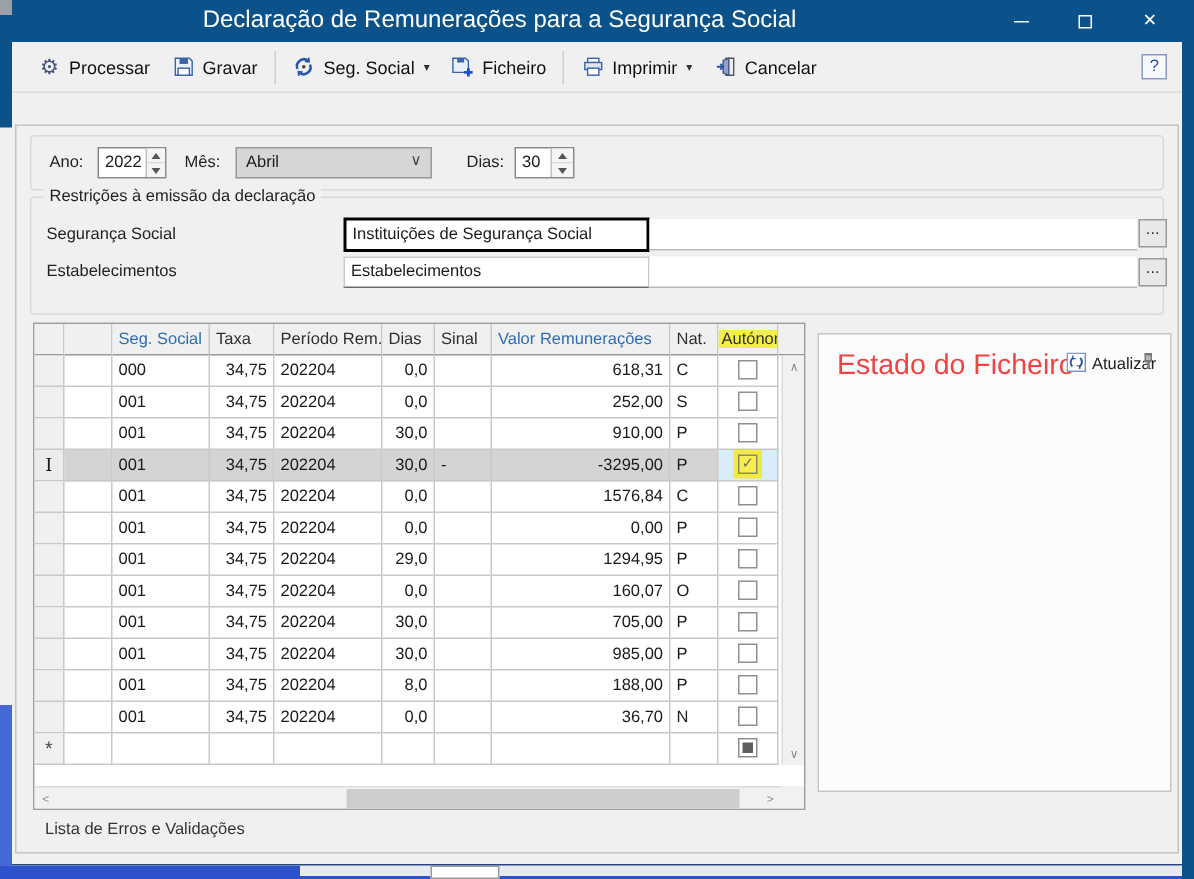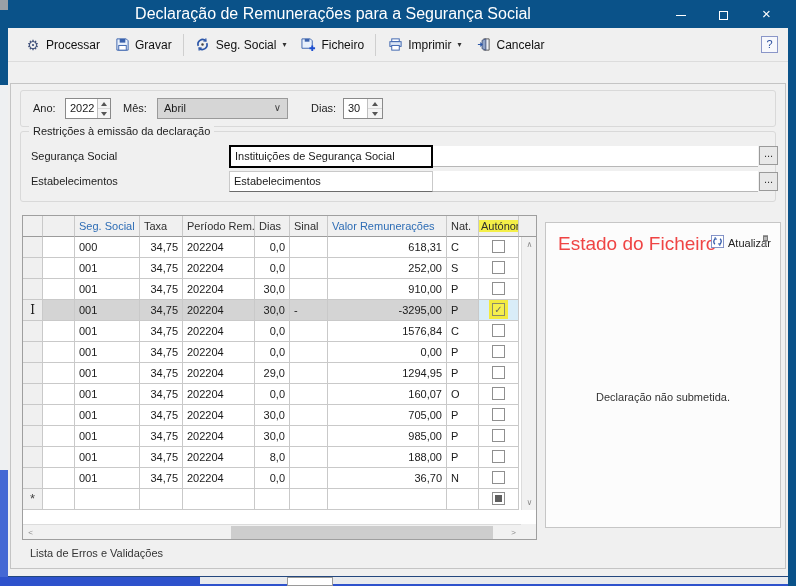--- a/index.html
+++ b/index.html
@@ -45,21 +45,21 @@
 
   
   #tabs { position:absolute; left:6px; top:62px; height:22px; display:flex; align-items:flex-end; z-index:3; }
   .tab { border:1px solid #c4c4c4; padding:3px 8px 4px 8px; font-size:11px; background:#ededed; }
   .tab.active { background:#f4f4f4; border-bottom:1px solid #f4f4f4; padding-top:4px; position:relative; z-index:4; }
   #page { position:absolute; left:2px; top:83px; width:776px; height:486px; border:1px solid #c4c4c4; background:#f0f0f0; }
 
   
   .grp { position:absolute; border:1px solid #d9d9d9; border-radius:3px; }
   #grp-period { left:12px; top:90px; width:756px; height:37px; }
-  #grp-restr  { left:12px; top:131px; width:756px; height:71px; }
+  #grp-restr  { left:12px; top:131px; width:756px; height:79px; }
   #grp-restr .legend { position:absolute; top:-7px; left:8px; background:#f0f0f0; padding:0 4px; color:#222; }
   .flabel { position:absolute; color:#222; }
   .spinbox { position:absolute; height:21px; background:#fff; border:1px solid #8a8a8a; display:flex; }
   .spinbox .val { flex:1; padding:3px 3px 0 4px; }
   .spinner { width:15px; border-left:1px solid #c0c0c0; display:flex; flex-direction:column; }
   .spinner div { flex:1; background:#f4f4f4; border-bottom:1px solid #d8d8d8; display:flex; align-items:center; justify-content:center; }
   .spinner div:last-child { border-bottom:none; }
   .tri-up { width:0; height:0; border-left:3px solid transparent; border-right:3px solid transparent; border-bottom:4px solid #555; }
   .tri-dn { width:0; height:0; border-left:3px solid transparent; border-right:3px solid transparent; border-top:4px solid #555; }
   .combo { position:absolute; height:21px; background:#d6d6d6; border:1px solid #9a9a9a; padding:3px 4px 0 6px; }
@@ -448,17 +448,16 @@
       <span>Atualizar</span>
     </div>
     <div id="pin-btn">
       <span>
         <svg width="11" height="12" viewBox="0 0 11 12">
             <path d="M3 1h5M5.5 1v5M3.5 6h4M5.5 6v5" stroke="#7a7a7a" stroke-width="1.4" fill="none"></path>
             <rect x="3.5" y="1.5" width="4" height="4" fill="#b9b9b9" stroke="#7a7a7a"></rect>
           </svg>
       </span>
     </div>
-    <div id="status-msg">Declaração não submetida.</div>
   </div>
 
   <div id="footer-label">Lista de Erros e Validações</div>
 </div>
 
 </body></html>

